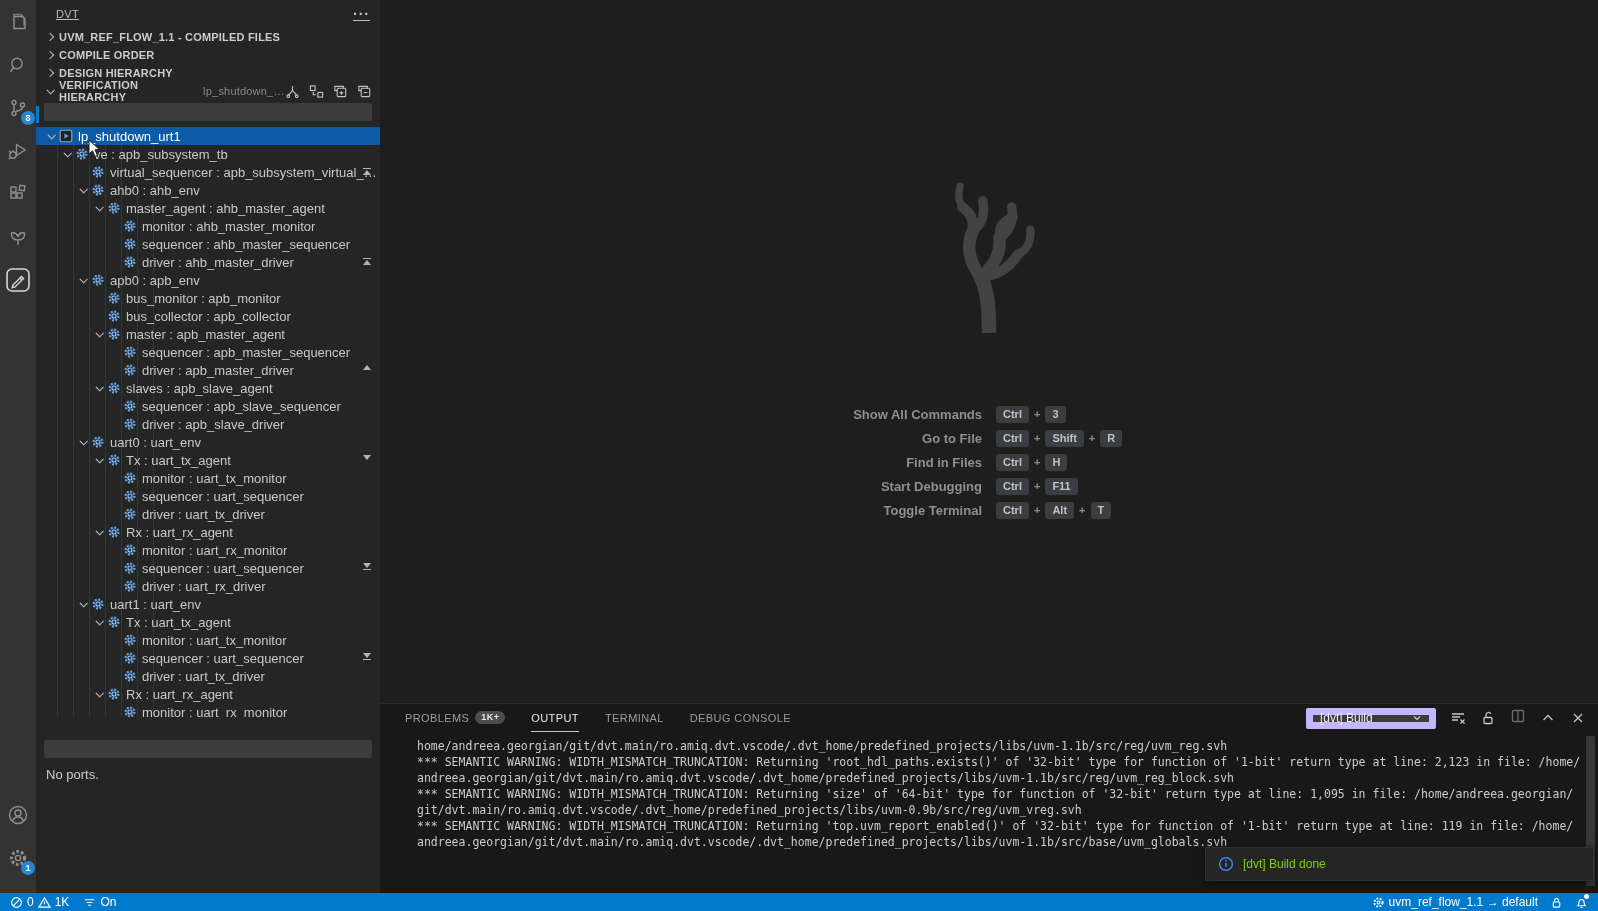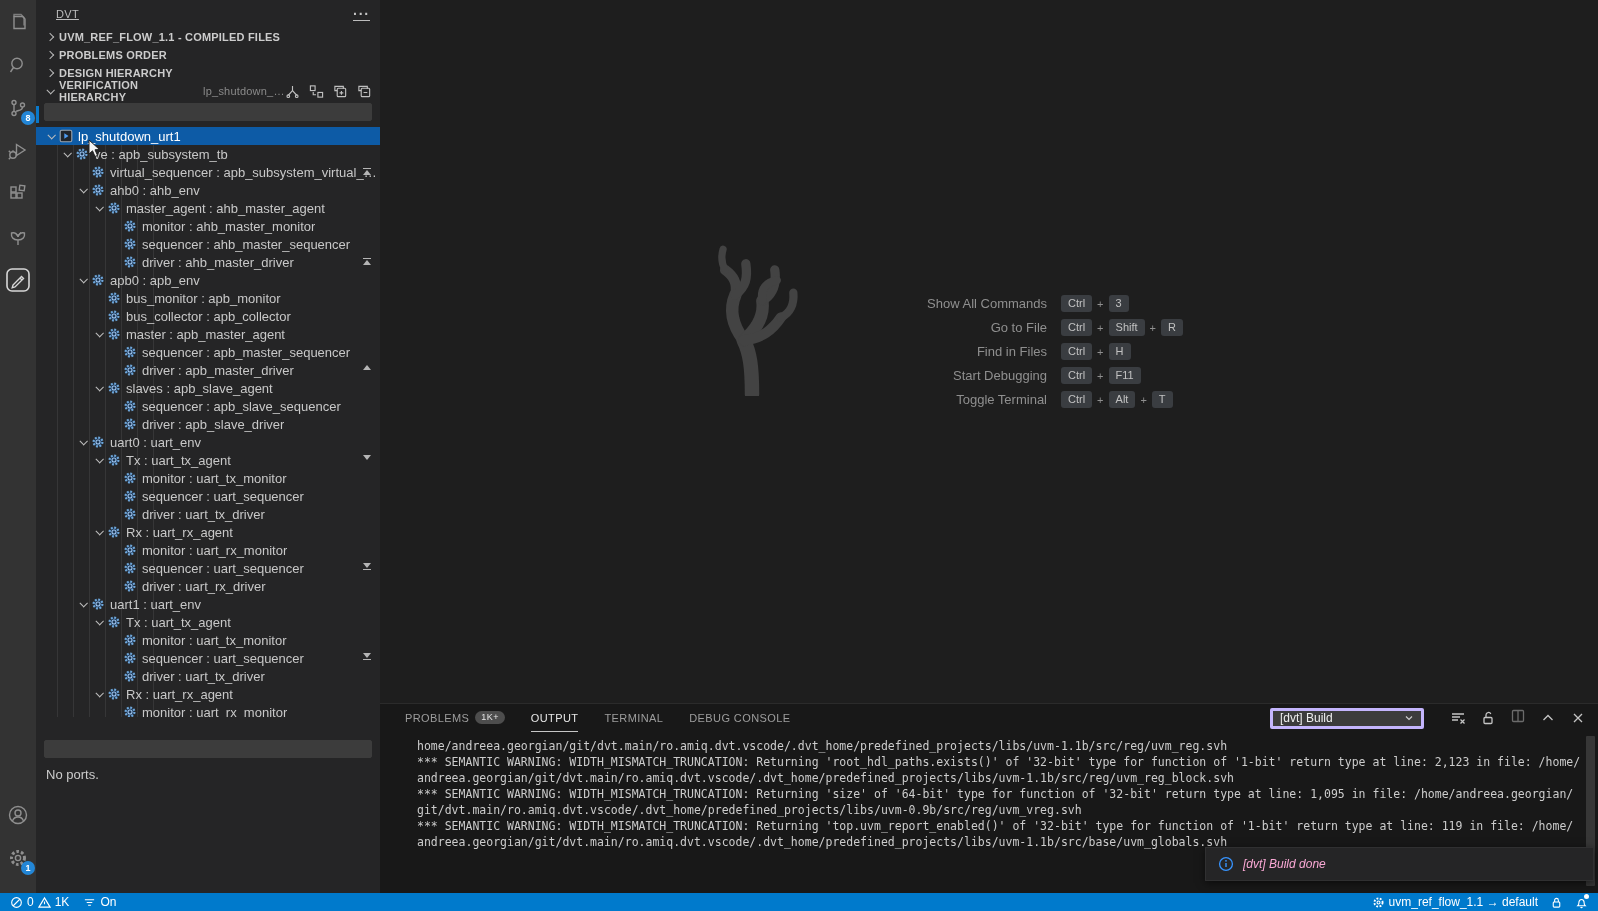--- a/index.html
+++ b/index.html
@@ -42,45 +42,45 @@
   .tlabel { overflow:hidden; text-overflow:ellipsis; }
   .guides { position:absolute; left:0; top:18px; bottom:0; width:120px; pointer-events:none; background:repeating-linear-gradient(to right, transparent 0 15px, rgba(255,255,255,.08) 15px 16px); background-position:6px 0; z-index:2; }
   .marker { position:absolute; right:8px; width:10px; display:flex; flex-direction:column; align-items:center; z-index:3; }
   .marker .bar { width:8px; border-top:1.6px solid #b5b5b5; margin:1px 0; }
   .marker .tri-up { width:0; height:0; border-left:4px solid transparent; border-right:4px solid transparent; border-bottom:5px solid #b5b5b5; }
   .marker .tri-down { width:0; height:0; border-left:4px solid transparent; border-right:4px solid transparent; border-top:5px solid #b5b5b5; }
   .noports { font-size:13px; color:#cccccc; padding:9px 10px; }
 
   
   .main { display:flex; flex-direction:column; background:#1e1e1e; min-width:0; }
-  .editor { height:703px; display:flex; flex-direction:row; align-items:center; justify-content:center; position:relative; }
+  .editor { height:703px; display:flex; flex-direction:column; align-items:center; justify-content:center; position:relative;font-weight:bold; }
   .watermark { margin-bottom:62px; opacity:.95; }
   .sc-row { display:grid; grid-template-columns:230px 230px; gap:14px; align-items:center; margin:7px 0; }
   .sc-label { text-align:right; font-size:13px; color:#8f8f8f; }
   .sc-keys { display:flex; align-items:center; gap:5px; }
   .kbd { background:#3a3d41; color:#c2c2c2; border-radius:3px; font-size:11px; line-height:17px; padding:0 7px; display:inline-block; }
   .kplus { color:#8f8f8f; font-size:11px; }
 
   
   .panel { height:190px; background:#181818; border-top:1px solid #2b2b2b; position:relative; }
   .panel-header { height:28px; display:flex; padding:0 12px 0 25px; }
   .ptab { font-size:11px; letter-spacing:.4px; color:#9d9d9d; margin-right:26px; height:28px; display:flex; align-items:center; gap:6px; cursor:pointer; border-bottom:1px solid transparent; }
   .ptab.active { color:#e7e7e7; border-bottom:1px solid #c6c6c6; }
-  .pbadge { background:#4d4d4d; color:#e4e4e4; border-radius:9px; font-size:9px; line-height:13px; padding:0 6px; font-weight:400; }
+  .pbadge { background:#4d4d4d; color:#e4e4e4; border-radius:9px; font-size:9px; line-height:13px; padding:0 6px; font-weight:700; }
   .pactions { margin-left:auto; display:flex; align-items:center; gap:14px; }
-  .pselect { width:154px; height:21px; background:#3c3c3c; border:3px solid #c4b5fd; border-radius:2px; color:#eeeeee; font-size:12px; display:flex; align-items:center; padding:0 7px; cursor:pointer; margin-right:12px; }
+  .pselect { width:130px; height:21px; background:#3c3c3c; border:7px solid #c4b5fd; border-radius:2px; color:#eeeeee; font-size:12px; display:flex; align-items:center; padding:0 7px; cursor:pointer; margin-right:0; }
   .pselect .spacer { flex:1; }
   .pactions svg { stroke:#c5c5c5; fill:none; stroke-width:1.3; cursor:pointer; }
   .pactions .faded svg { stroke:#6b6b6b; }
   .output { font-family:"DejaVu Sans Mono",monospace; font-size:11.5px; line-height:16px; color:#cccccc; padding:6px 14px 0 15px; overflow:hidden; height:160px;margin-left:22px; }
   .output div { white-space:pre; }
   .pscroll { position:absolute; right:3px; top:32px; width:9px; height:150px; background:rgba(121,121,121,.32); border-radius:1px; }
 
   
-  .toast { position:absolute; right:4px; bottom:30px; width:389px; height:34px; background:#252526; border:1px solid #303031; box-shadow:0 2px 8px rgba(0,0,0,.55); display:flex; align-items:center; gap:9px; padding:0 12px; font-size:12px; color:#f9a8d4; z-index:40;font-style:italic; }
+  .toast { position:absolute; right:4px; bottom:30px; width:389px; height:34px; background:#252526; border:1px solid #303031; box-shadow:0 2px 8px rgba(0,0,0,.55); display:flex; align-items:center; gap:9px; padding:0 12px; font-size:12px; color:#84cc16; z-index:40; }
 
   
   .statusbar { grid-column:1 / -1; background:#007acc; color:#ffffff; display:flex; align-items:center; font-size:12px; padding:0 10px; }
   .st-item { display:flex; align-items:center; gap:4px; margin-right:14px; cursor:pointer; height:100%; }
   .st-right { margin-left:auto; display:flex; align-items:center; gap:12px; }
   .st-item svg { stroke:#ffffff; fill:none; stroke-width:1.2; }
   .bell-dot { position:absolute; right:-1px; top:-2px; width:5px; height:5px; border-radius:50%; background:#fff; }
 
   .cursor { position:absolute; left:88px; top:139px; z-index:60; pointer-events:none; }
 </style>
@@ -163,21 +163,21 @@
       <span class="spacer"></span>
       <span class="sb-ellipsis">···</span>
     </div>
 
     <div class="sb-sec">
       <span class="chev right"></span>
       <span>UVM_REF_FLOW_1.1 - COMPILED FILES</span>
     </div>
     <div class="sb-sec">
       <span class="chev right"></span>
-      <span>PROBLEMS ORDER</span>
+      <span>COMPILE ORDER</span>
     </div>
     <div class="sb-sec">
       <span class="chev right"></span>
       <span>DESIGN HIERARCHY</span>
     </div>
     <div class="sb-sec">
       <span class="chev down"></span>
       <span>VERIFICATION HIERARCHY</span>
       <span class="detail">lp_shutdown_urt1</span>
       <span class="actions">

